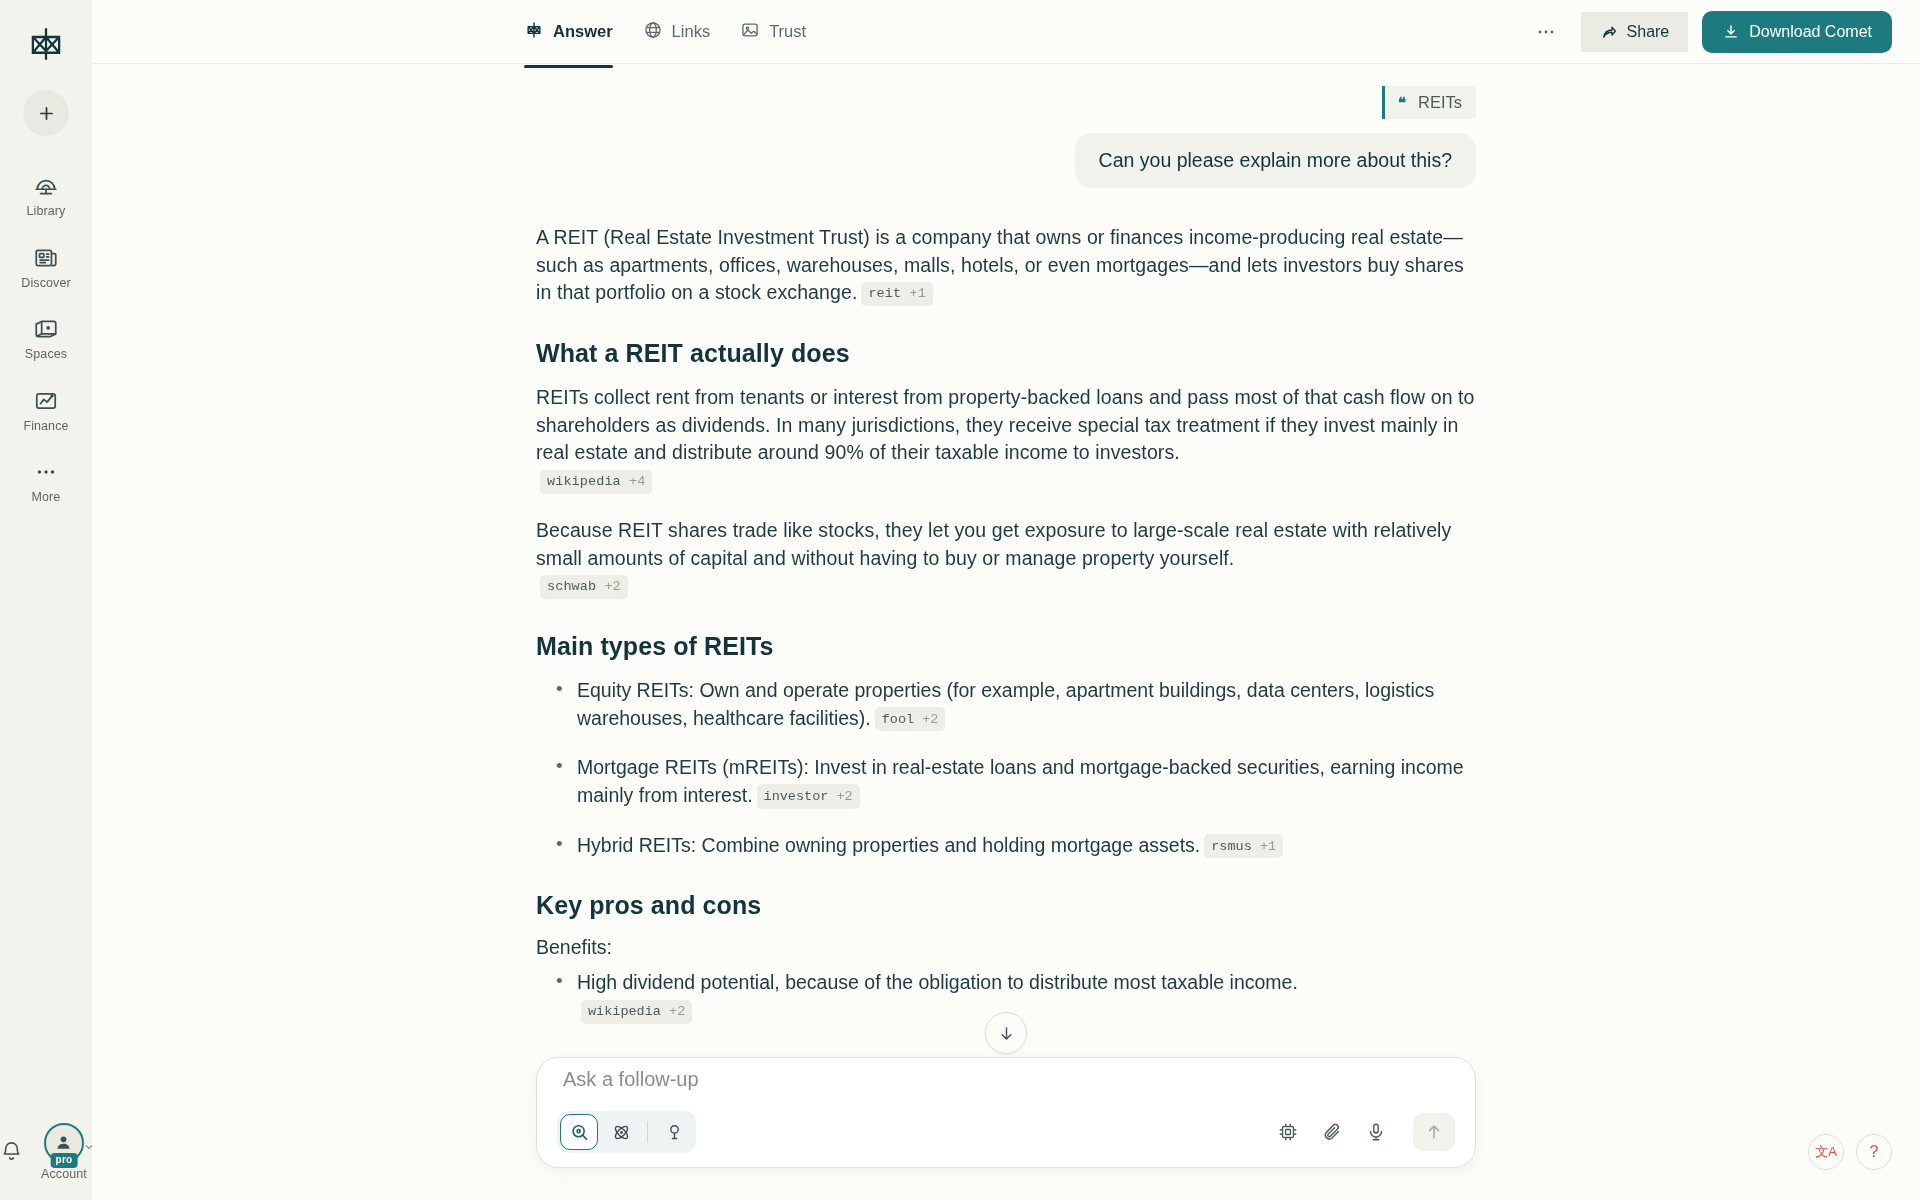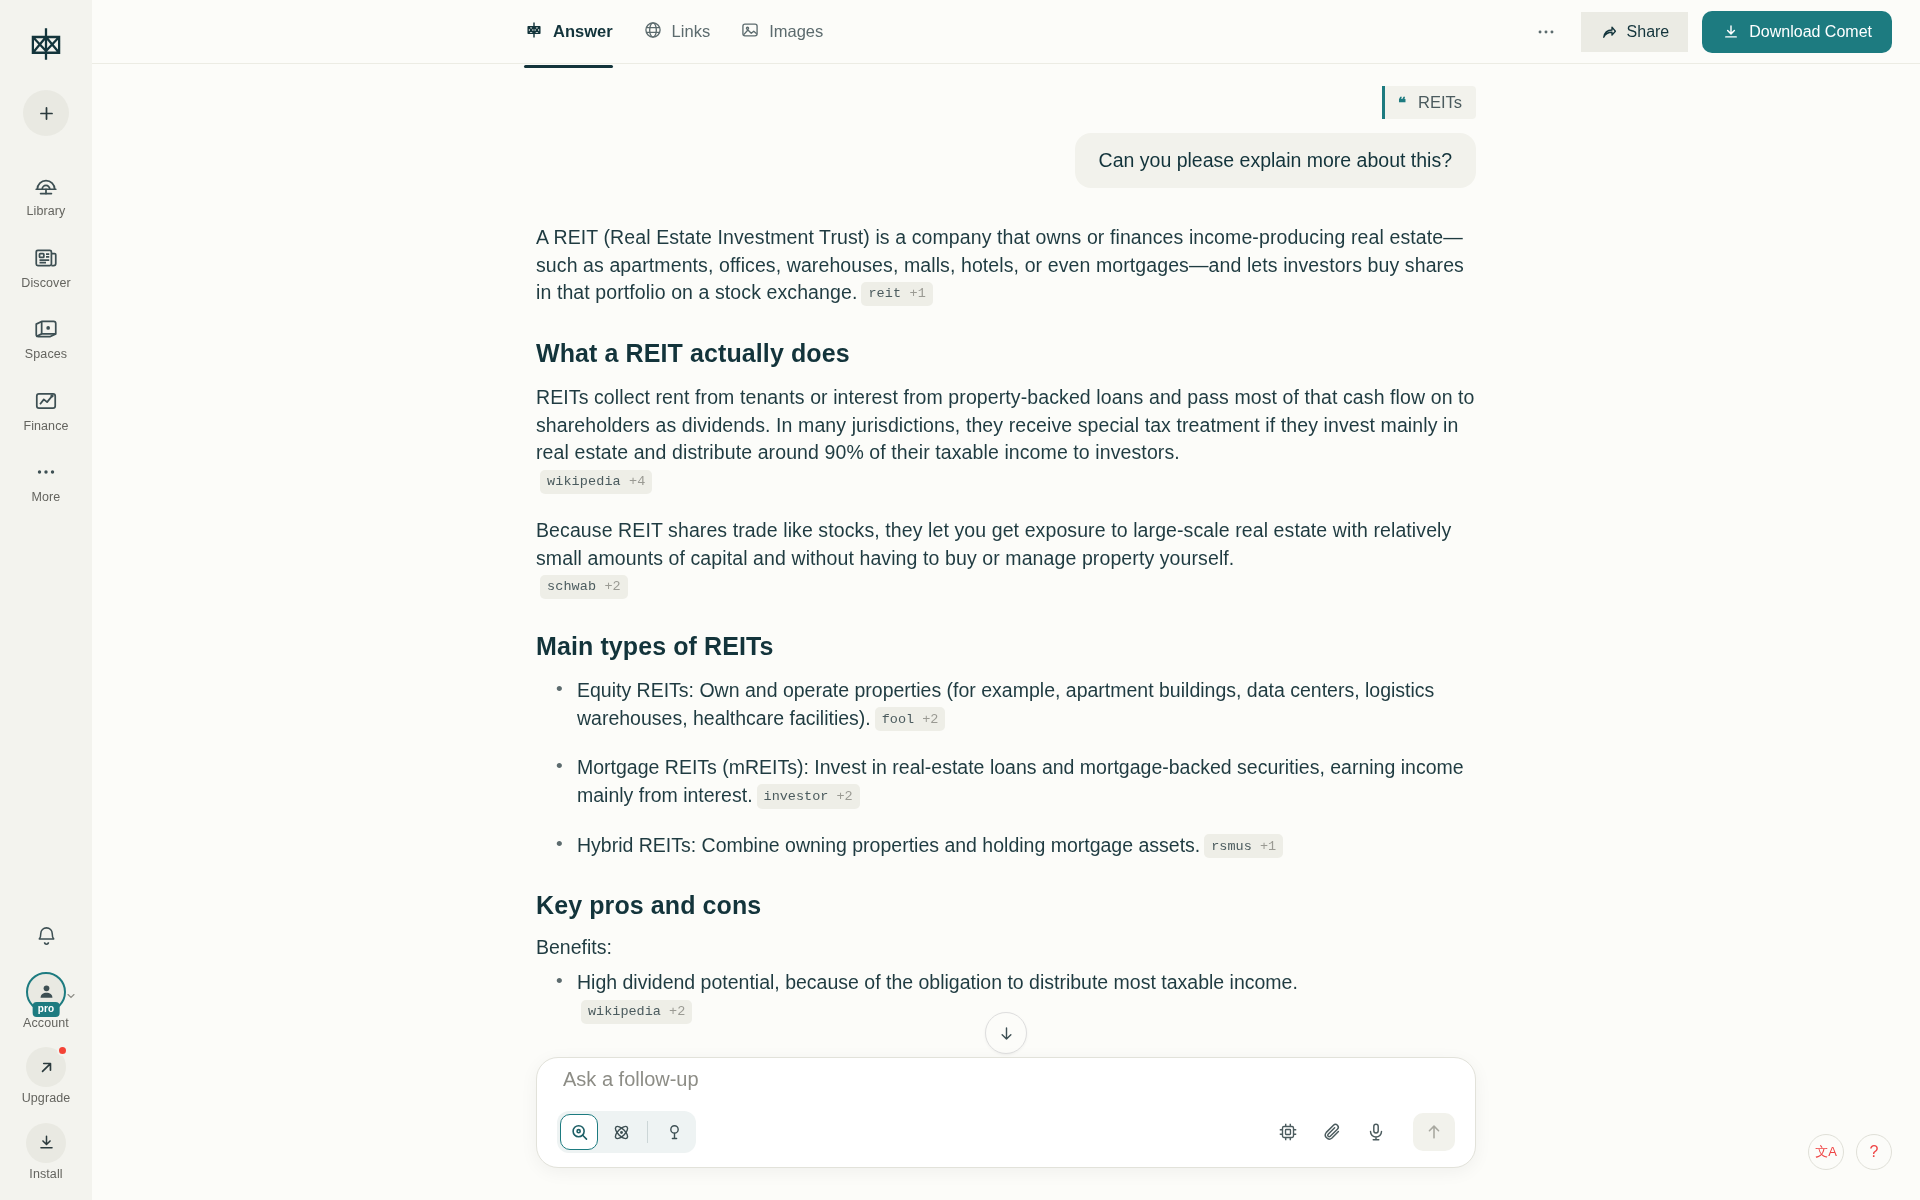--- a/index.html
+++ b/index.html
@@ -34,21 +34,21 @@
   .nav-item {
     width: 78px; padding: 4px 0 2px;
     display: flex; flex-direction: column; align-items: center; gap: 5px;
     cursor: pointer; border-radius: 10px; justify-content: flex-end;
   }
   .nav-icon { width: 28px; height: 28px; display: flex; align-items: center; justify-content: center; }
   .nav-label { font-size: 12.5px; color: #64645f; letter-spacing: .1px; line-height: 1; }
 
   .sidebar-bottom {
     position: absolute; bottom: 20px; left: 0; width: 92px;
-    display: flex; flex-direction: column; align-items: center; gap: 18px;
+    display: flex; align-items: center; gap: 18px;
   }
   .bell-wrap { width: 34px; height: 34px; display:flex; align-items:center; justify-content:center; cursor:pointer; }
   .account-block { display: flex; flex-direction: column; align-items: center; gap: 5px; cursor: pointer; position: relative; }
   .avatar-ring {
     width: 40px; height: 40px; border-radius: 50%;
     border: 2px solid #1d7b80;
     background: #e9e9e2;
     display: flex; align-items: center; justify-content: center;
     position: relative;
   }
@@ -374,21 +374,21 @@
         </div>
 
         <div class="tab">
           <span>
             <svg width="20" height="20" viewBox="0 0 24 24" fill="none" stroke="#5c6b6e" stroke-width="1.6" stroke-linejoin="round">
               <rect x="3.5" y="5" width="17" height="14" rx="2.5"></rect>
               <circle cx="9" cy="10" r="1.3"></circle>
               <path d="M4.5 17.5 9.5 12l4 4 3-2.5 3.5 3"></path>
             </svg>
           </span>
-          <span>Images</span>
+          <span>Trust</span>
         </div>
       </div>
 
       <div class="topbar-right">
         <div class="dots-btn">
           <svg width="22" height="22" viewBox="0 0 24 24" fill="#5c6b6e">
             <circle cx="5.5" cy="12" r="1.6"></circle>
               <circle cx="12" cy="12" r="1.6"></circle>
               <circle cx="18.5" cy="12" r="1.6"></circle>
           </svg>

